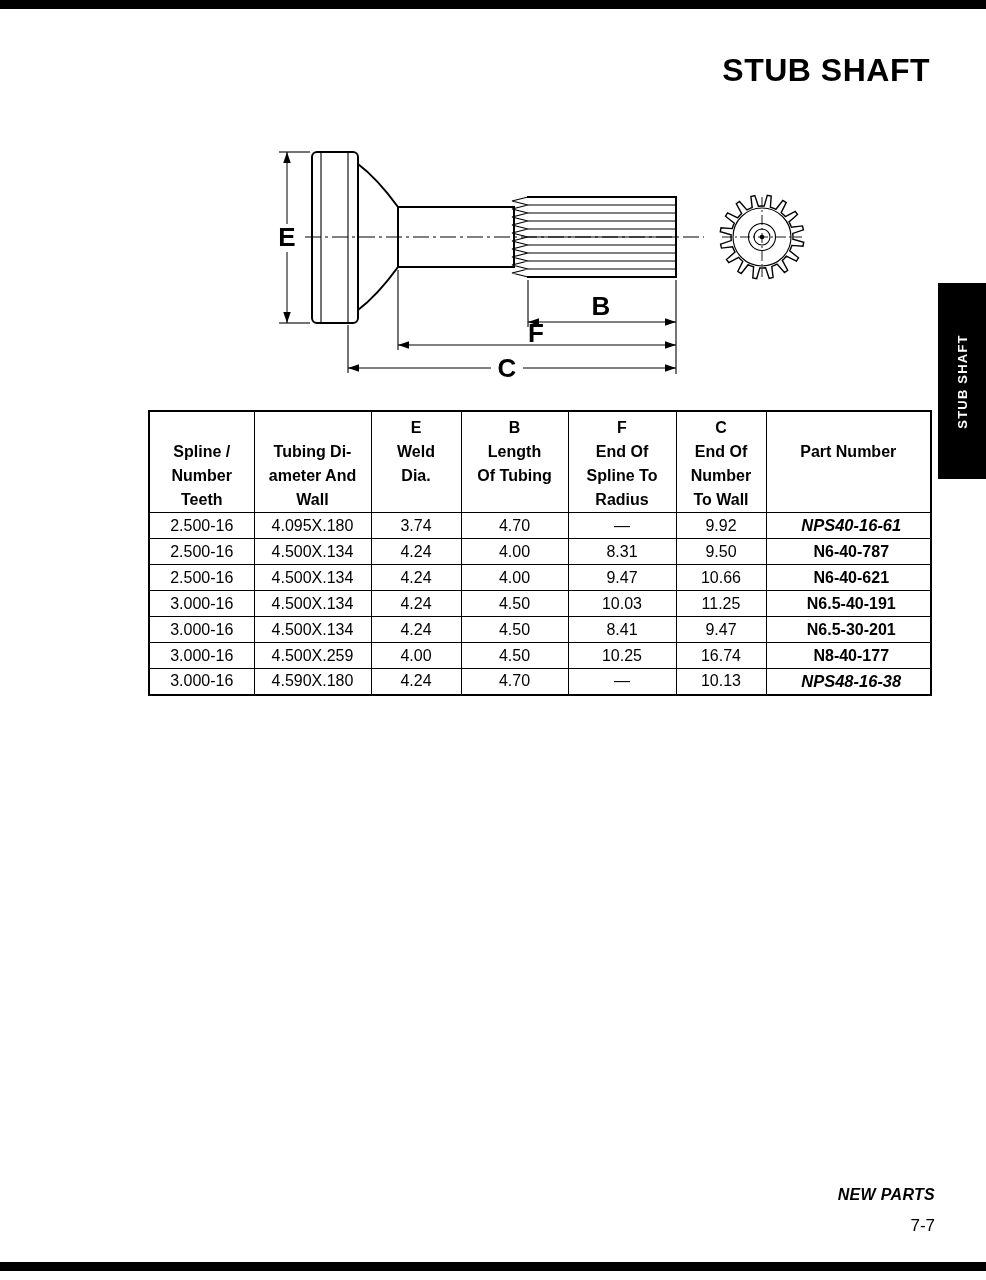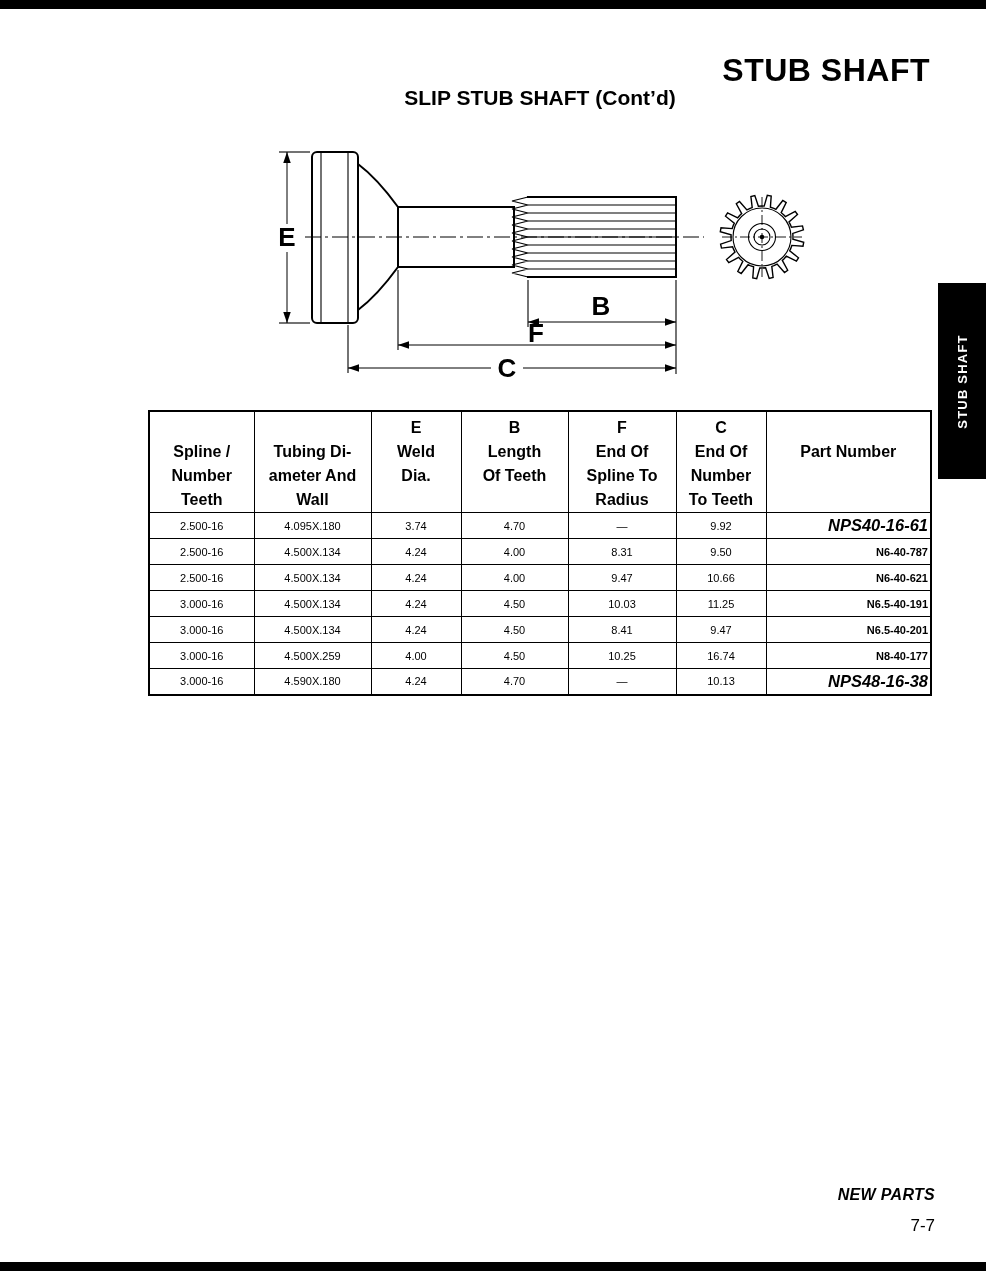--- a/index.html
+++ b/index.html
@@ -46,40 +46,39 @@
 
   .spec-table {
     position:absolute; left:148px; top:410px;
     border-collapse:collapse; table-layout:fixed;
     border:2px solid #000;
   }
   .spec-table th, .spec-table td { border:1px solid #000; }
   .spec-table th { font-weight:bold; font-size:16px; vertical-align:top; padding-top:4px; }
   .hl { height:24px; line-height:24px; text-align:center; white-space:nowrap; }
   .spec-table td {
-    height:26px; font-size:11px; text-align:center; padding:0 2px; white-space:nowrap;
-  }
-  td.pn { text-align:right; padding-left:8px; font-weight:bold; }
+    height:26px; font-size:16px; text-align:center; padding:0 2px; white-space:nowrap;
+  }
+  td.pn { text-align:center; padding-left:8px; font-weight:bold; }
   td.npi { font-style:italic; font-size:16.5px; }
 
   .new-parts {
     position:absolute; right:51px; top:1186px;
     font-size:16px; font-weight:bold; font-style:italic; letter-spacing:0.3px;
   }
   .page-num { position:absolute; right:51px; top:1216px; font-size:17px; }
 </style>
 </head>
 <body>
 
 <div class="page">
 
   <div class="bar-top"></div>
 
   <div class="title">STUB SHAFT</div>
-  <div class="subtitle">SLIP STUB SHAFT (Cont’d)</div>
 
   <svg class="diagram" width="986" height="280" viewBox="0 130 986 280">
     <defs>
       <marker id="arr" viewBox="0 0 10 8" refX="10" refY="4" markerWidth="11" markerHeight="8.8" orient="auto-start-reverse" markerUnits="userSpaceOnUse">
         <path d="M0,0.6 L10,4 L0,7.4 Z" fill="#000"></path>
       </marker>
     </defs>
 
     <g>
       <rect class="s2f" x="312" y="152" width="46" height="171" rx="5"></rect>
@@ -169,34 +168,34 @@
         </th>
         <th>
           <div class="hl">E</div>
           <div class="hl">Weld</div>
           <div class="hl">Dia.</div>
           <div class="hl"></div>
         </th>
         <th>
           <div class="hl">B</div>
           <div class="hl">Length</div>
-          <div class="hl">Of Teeth</div>
+          <div class="hl">Of Tubing</div>
           <div class="hl"></div>
         </th>
         <th>
           <div class="hl">F</div>
           <div class="hl">End Of</div>
           <div class="hl">Spline To</div>
           <div class="hl">Radius</div>
         </th>
         <th>
           <div class="hl">C</div>
           <div class="hl">End Of</div>
           <div class="hl">Number</div>
-          <div class="hl">To Teeth</div>
+          <div class="hl">To Wall</div>
         </th>
         <th>
           <div class="hl"></div>
           <div class="hl">Part Number</div>
           <div class="hl"></div>
           <div class="hl"></div>
         </th>
       </tr>
     </thead>
     <tbody>
@@ -236,21 +235,21 @@
         <td>11.25</td>
         <td class="pn">N6.5-40-191</td>
       </tr>
       <tr>
         <td>3.000-16</td>
         <td>4.500X.134</td>
         <td>4.24</td>
         <td>4.50</td>
         <td>8.41</td>
         <td>9.47</td>
-        <td class="pn">N6.5-40-201</td>
+        <td class="pn">N6.5-30-201</td>
       </tr>
       <tr>
         <td>3.000-16</td>
         <td>4.500X.259</td>
         <td>4.00</td>
         <td>4.50</td>
         <td>10.25</td>
         <td>16.74</td>
         <td class="pn">N8-40-177</td>
       </tr>

